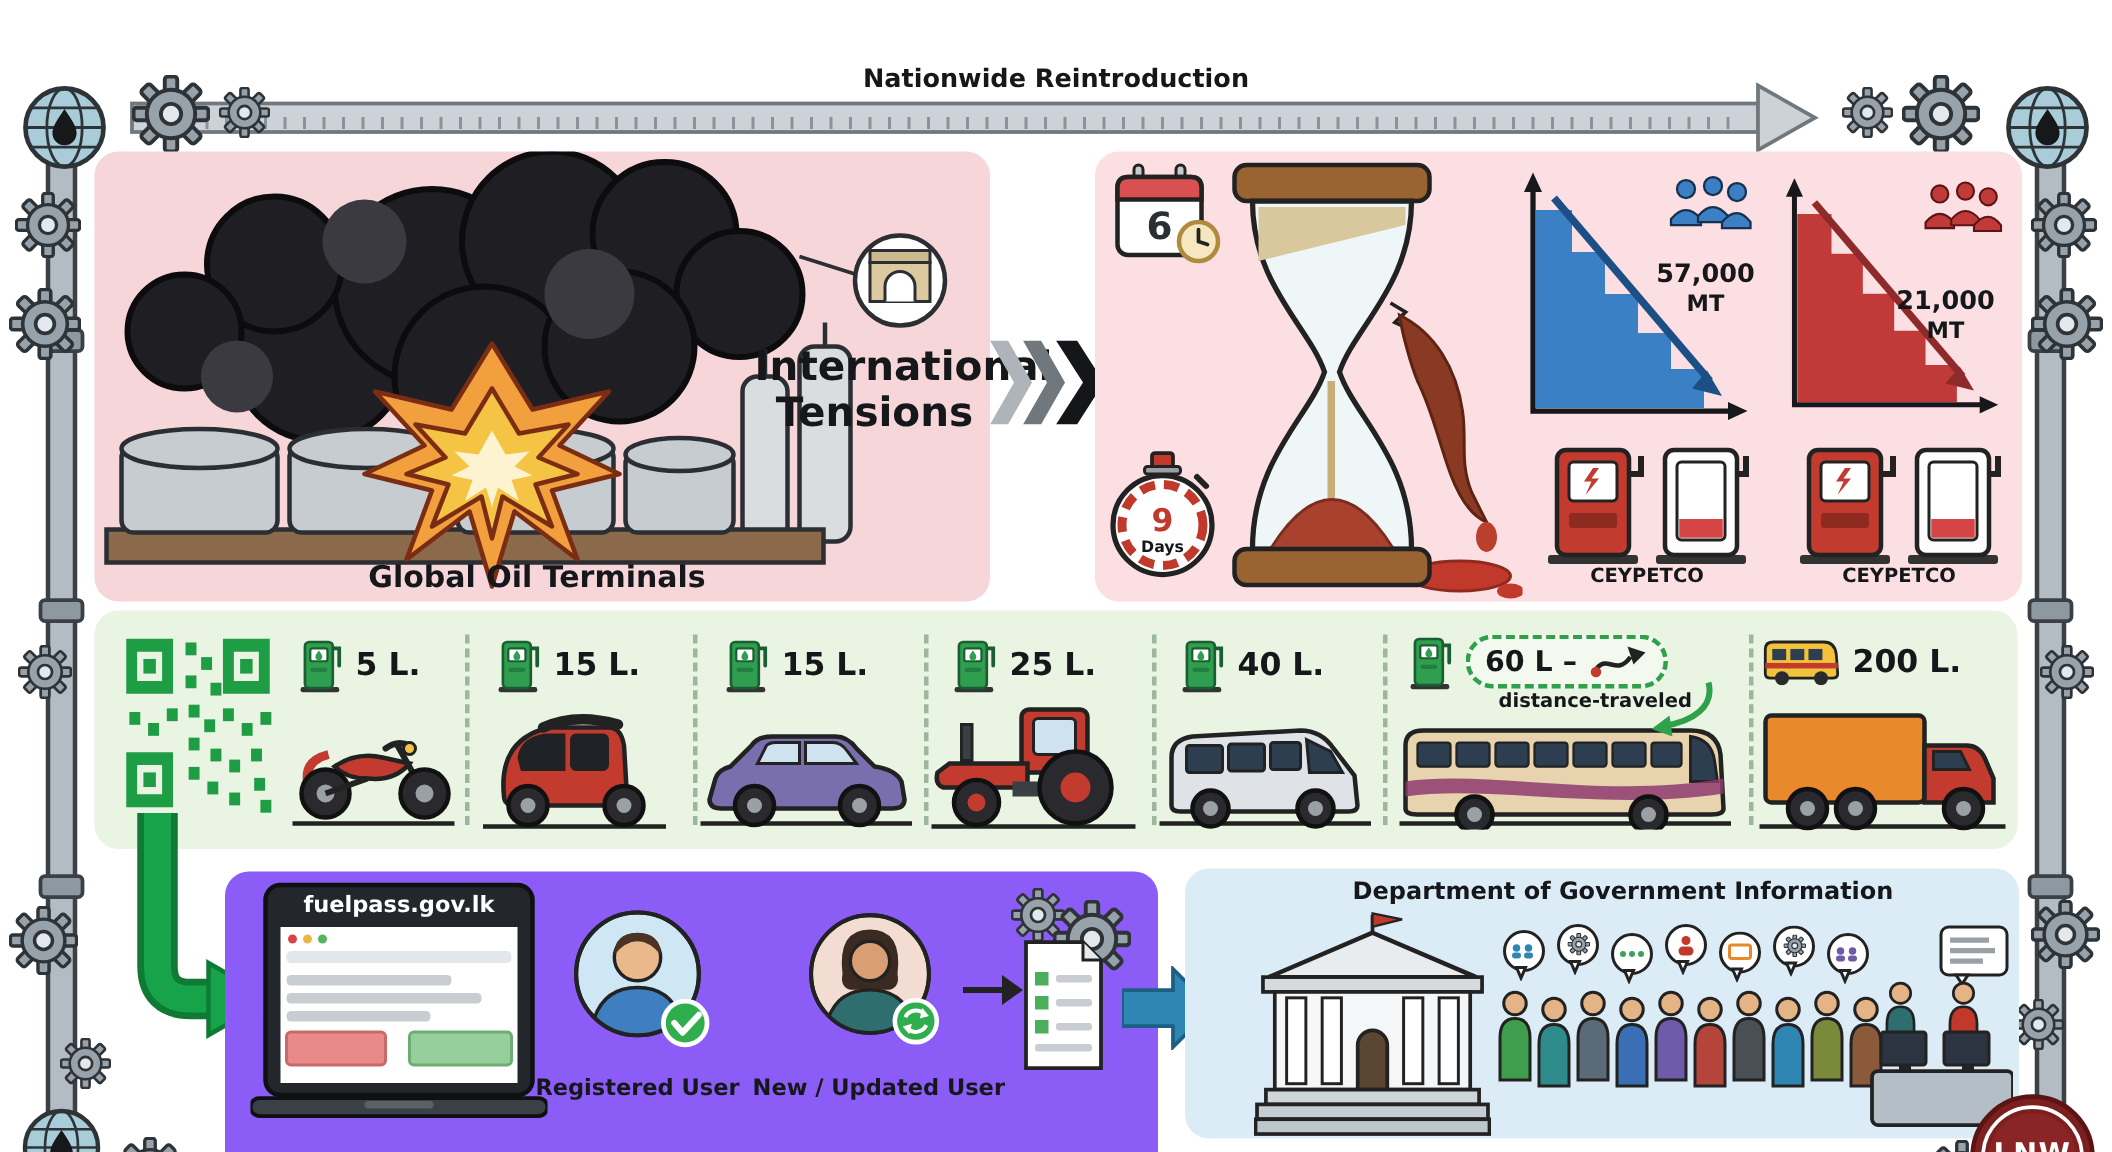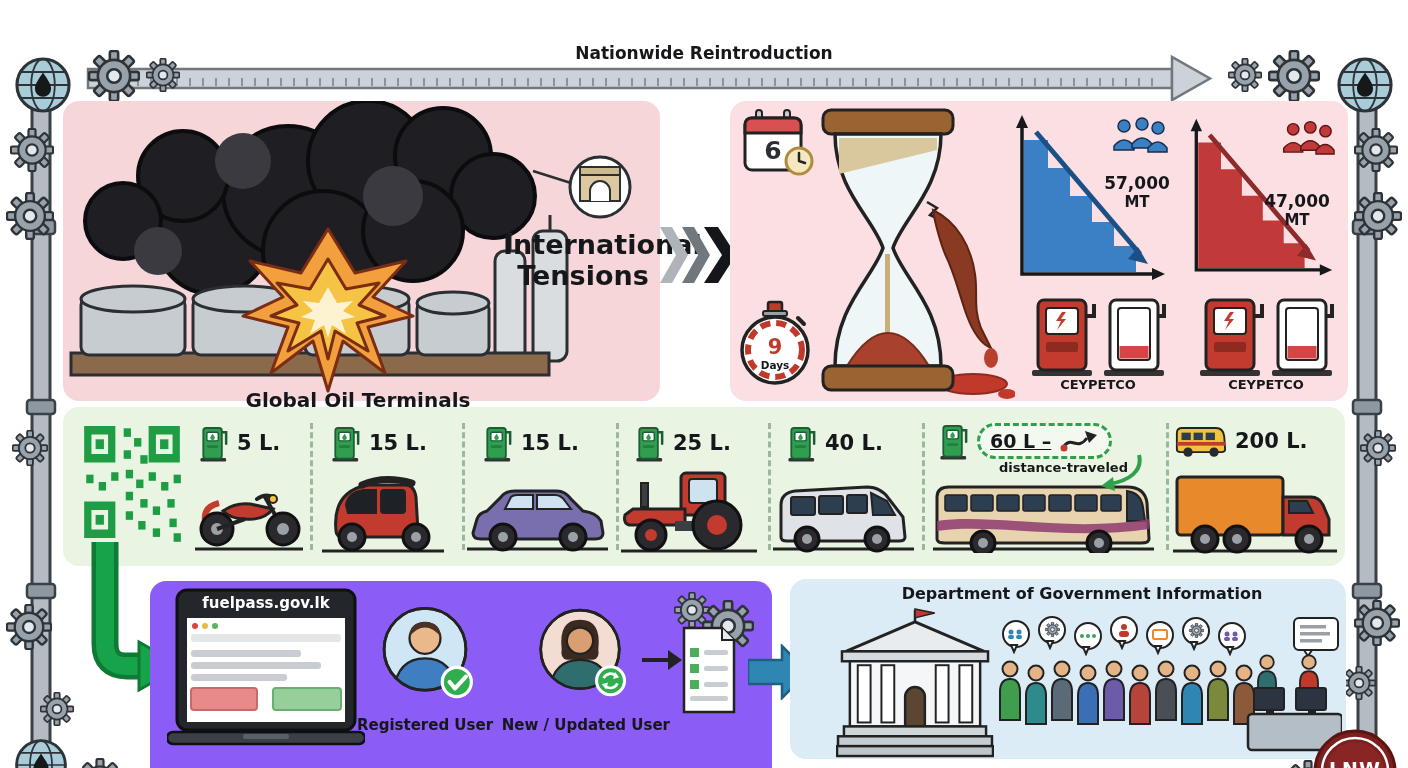--- a/index.html
+++ b/index.html
@@ -173,21 +173,21 @@
 
       <line x1="470" y1="70" x2="508" y2="82" stroke="#2b2f33" stroke-width="2.5"></line>
       <circle cx="537" cy="86" r="30" fill="#fff" stroke="#2b2f33" stroke-width="3"></circle>
       <g>
         <rect x="517" y="66" width="40" height="8" fill="#cdb98e" stroke="#2b2f33" stroke-width="2"></rect>
         <rect x="517" y="74" width="40" height="26" fill="#ddc9a0" stroke="#2b2f33" stroke-width="2"></rect>
         <path d="M527,100 v-10 a10,10 0 0 1 20,0 v10" fill="#fff" stroke="#2b2f33" stroke-width="2"></path>
       </g>
     </svg>
     <div class="txt ctr" style="left:440px;top:128px;width:160px;font-size:27px;">International Tensions</div>
-    <div class="txt ctr" style="left:165px;top:288px;width:260px;font-size:20px;">Global Oil Terminals</div>
+    <div class="txt ctr" style="left:165px;top:272px;width:260px;font-size:20px;">Global Oil Terminals</div>
   </div>
 
   <svg class="abs" style="left:660px;top:183px;" width="78" height="56" viewBox="0 0 78 56">
     <polygon points="0,0 12,0 28,28 12,56 0,56 16,28" fill="#aeb4ba"></polygon>
     <polygon points="22,0 34,0 50,28 34,56 22,56 38,28" fill="#70777d"></polygon>
     <polygon points="44,0 58,0 76,28 58,56 44,56 62,28" fill="#141619"></polygon>
   </svg>
 
   <div class="panel" style="left:730px;top:57px;width:618px;height:300px;background:#fbdfe2;">
 
@@ -259,21 +259,21 @@
       <polygon points="140,152 120,147 130,135" fill="#8e2a2a"></polygon>
       <g fill="#c13a3a" stroke="#5e1414" stroke-width="1.5">
         <circle cx="116" cy="14" r="6"></circle>
           <path d="M106,34 q10,-12 20,0 v4 h-20 z"></path>
         <circle cx="134" cy="12" r="6"></circle>
           <path d="M124,32 q10,-12 20,0 v4 h-20 z"></path>
         <circle cx="150" cy="16" r="6"></circle>
           <path d="M140,36 q10,-12 19,0 v4 h-19 z"></path>
       </g>
     </svg>
-    <div class="txt ctr" style="left:528px;top:91px;width:78px;font-size:17px;">47,000</div>
+    <div class="txt ctr" style="left:528px;top:91px;width:78px;font-size:17px;">21,000</div>
     <div class="txt ctr" style="left:528px;top:111px;width:78px;font-size:15px;">MT</div>
     <svg class="abs" style="left:466px;top:189px;" width="140" height="88" viewBox="0 0 140 88">
       <use href="#sym-pumppair" width="140" height="88"></use>
     </svg>
     <div class="txt ctr" style="left:461px;top:277px;width:150px;font-size:13px;">CEYPETCO</div>
   </div>
 
   <div class="panel" style="left:63px;top:363px;width:1282px;height:159px;background:#e9f4e2;">
 
     <svg class="abs" style="left:17px;top:14px;" width="104" height="122" viewBox="0 0 100 100" preserveAspectRatio="none">
@@ -405,21 +405,21 @@
         <circle cx="36" cy="68" r="5" fill="#9aa0a6"></circle>
       <circle cx="106" cy="68" r="12" fill="#2a2a2e" stroke="#111" stroke-width="3"></circle>
         <circle cx="106" cy="68" r="5" fill="#9aa0a6"></circle>
     </svg>
 
     <div class="qhead" style="left:876px;top:14px;">
       <svg width="30" height="40" viewBox="0 0 42 54">
           <use href="#sym-pump" width="42" height="54"></use>
         </svg>
       <span class="dashedbox">
-        <span class="qlabel" style="font-size:19px;text-decoration:underline;">60 L –</span>
+        <span class="qlabel" style="font-size:19px;">60 L –</span>
         <svg width="40" height="26" viewBox="0 0 40 26">
           <path d="M4,20 C12,6 18,24 28,10" stroke="#222" stroke-width="3" fill="none"></path>
           <polygon points="26,3 38,7 30,15" fill="#222"></polygon>
           <circle cx="5" cy="20" r="3.5" fill="#c23b2e"></circle>
         </svg>
       </span>
     </div>
     <div class="txt ctr" style="left:918px;top:54px;width:165px;font-size:13px;">distance-traveled</div>
     <svg class="abs" style="left:868px;top:70px;" width="225" height="76" viewBox="0 0 225 76">
       <line x1="2" y1="72" x2="223" y2="72" stroke="#222" stroke-width="3"></line>

